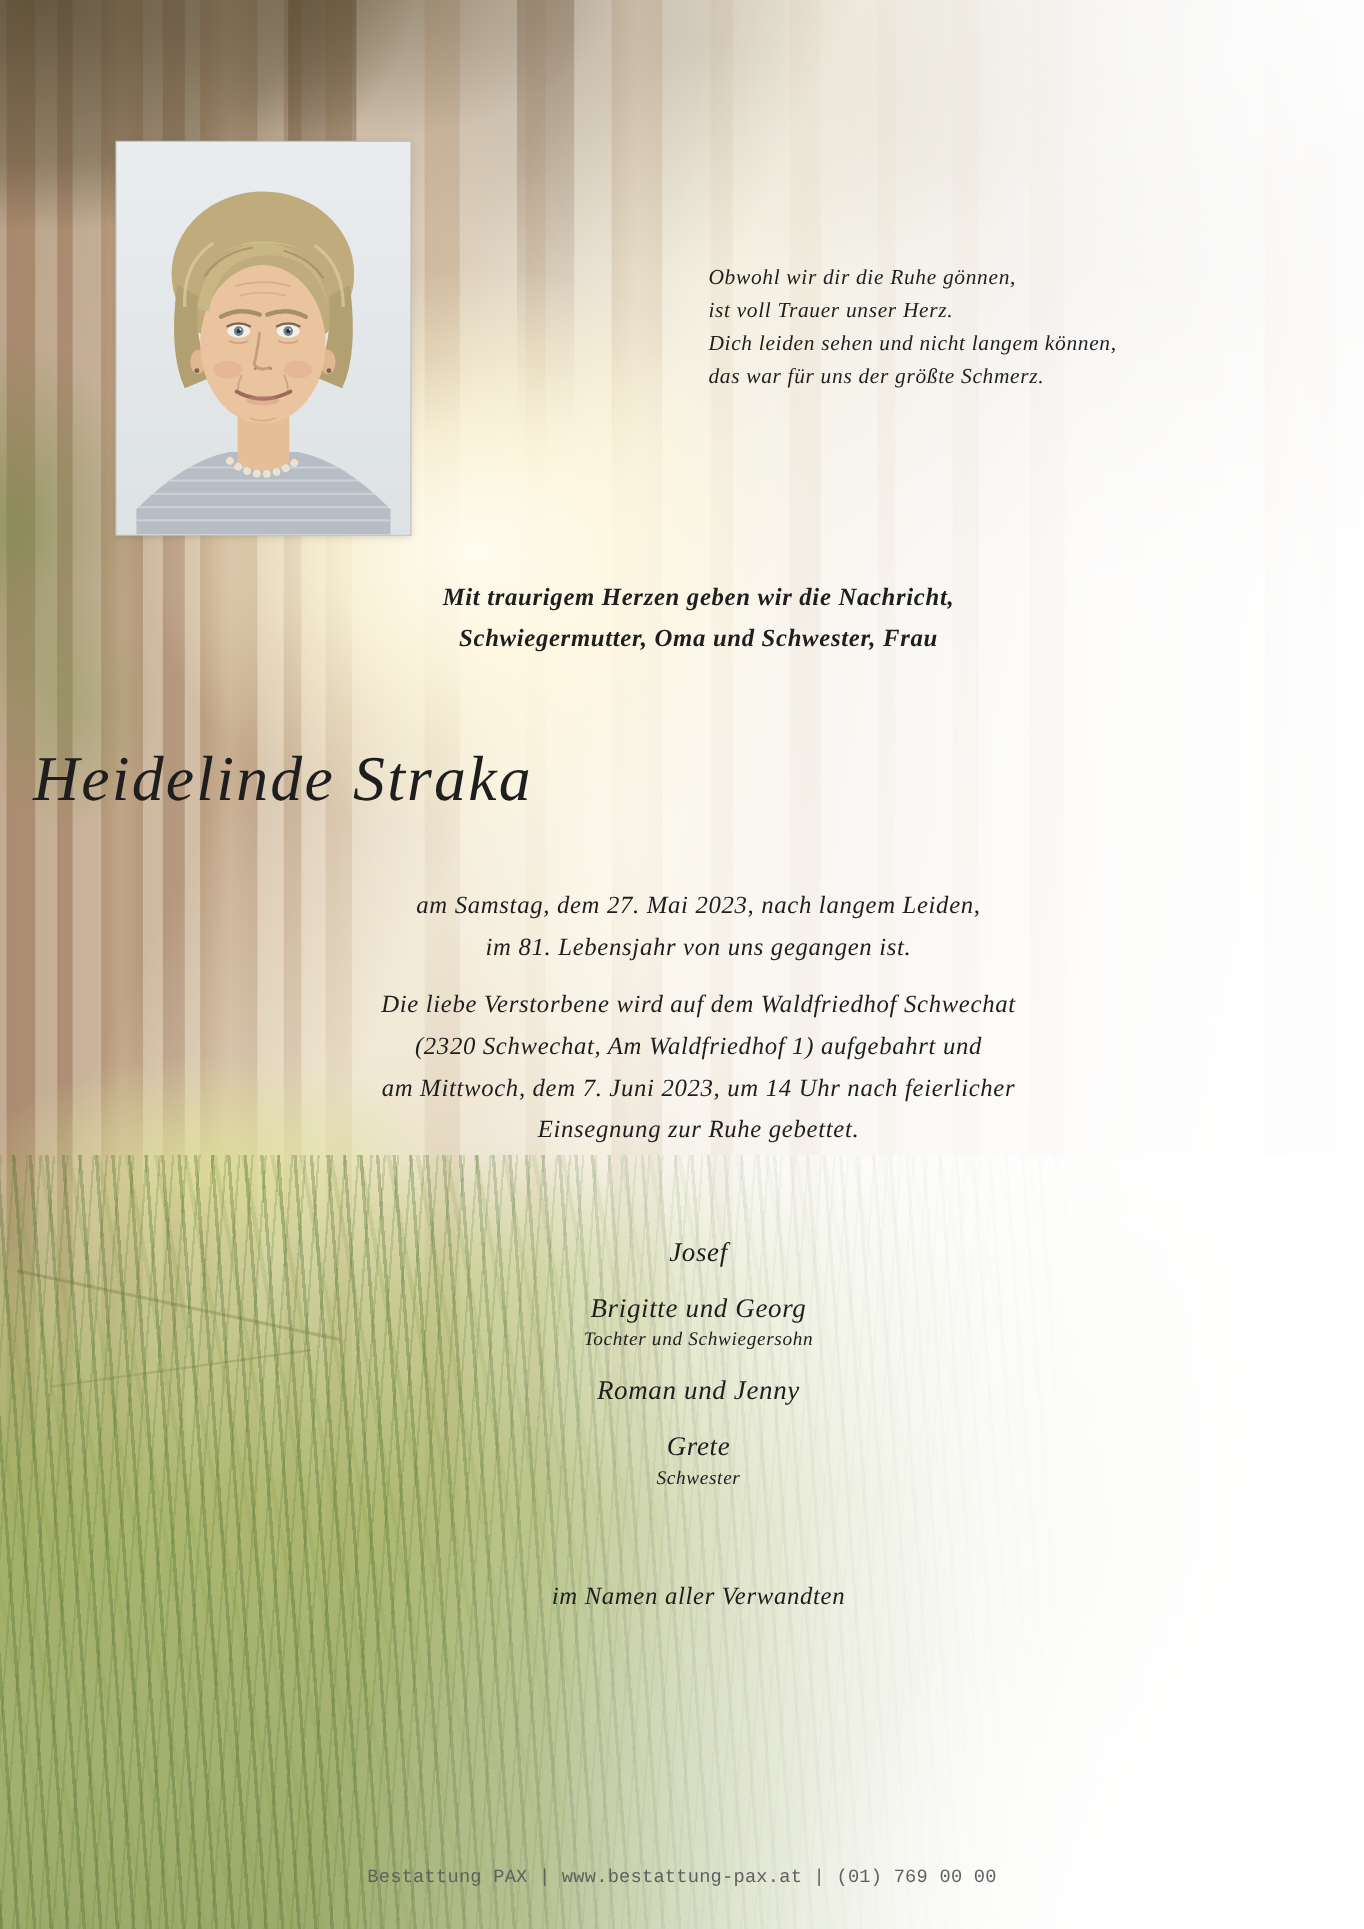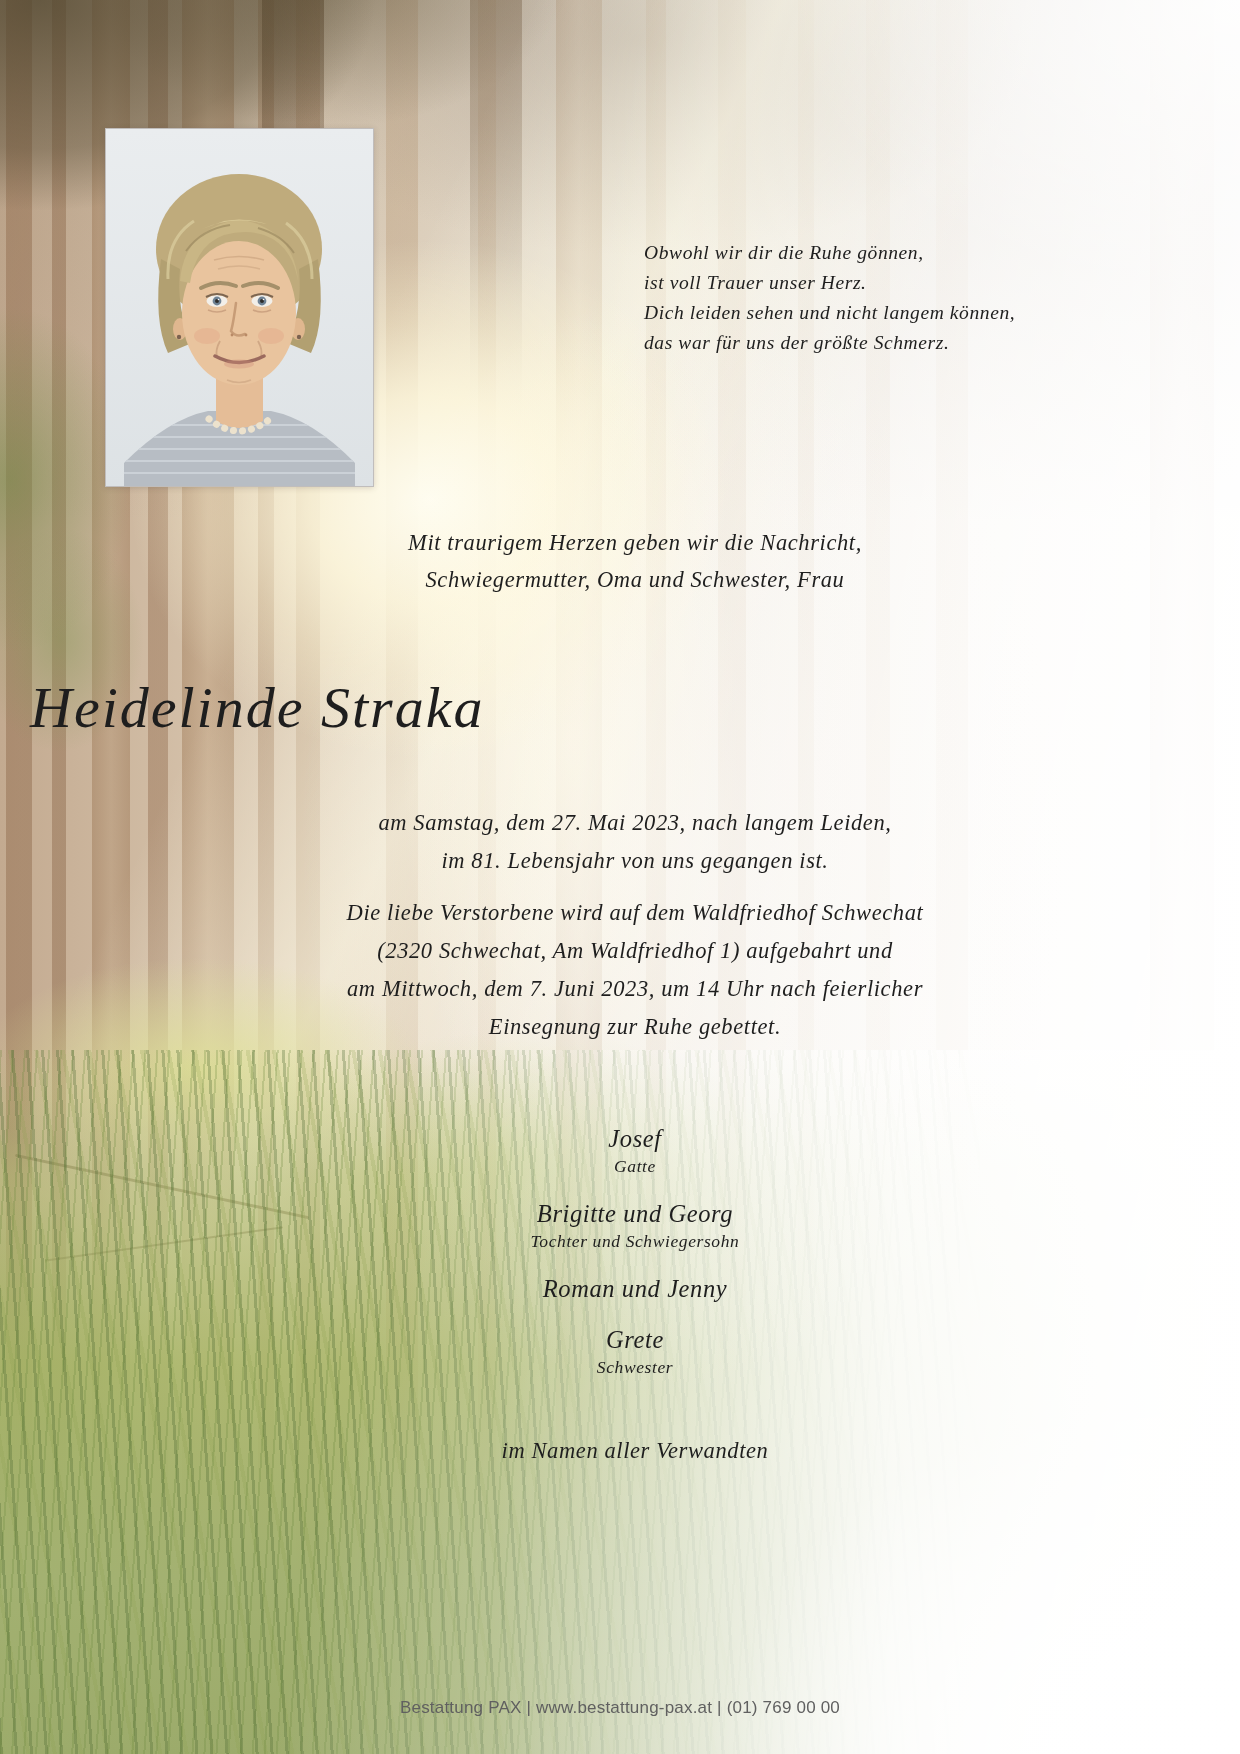--- a/index.html
+++ b/index.html
@@ -103,32 +103,32 @@
   
   .script{
     position:absolute;
     font-family:"Liberation Serif","DejaVu Serif",serif;
     font-style:italic;
     color:#1e1e1e;
     letter-spacing:.6px;
   }
   .poem{left:644px;top:238px;width:440px;text-align:left;font-size:19.5px;line-height:30px;}
   .block{left:30px;width:1210px;text-align:center;}
-  .intro{top:524px;font-size:22.5px;line-height:37px;}
+  .intro{top:524px;font-size:22.5px;line-height:37px;font-weight:bold;}
   .name{top:668px;font-size:58px;line-height:80px;letter-spacing:2px;left:30px;width:1210px;}
   .death{top:804px;font-size:22.5px;line-height:38px;}
   .funeral{top:894px;font-size:22.5px;line-height:38px;}
   .mourners{top:1124px;}
   .mourner{margin-bottom:21px;}
   .m-names{font-size:24.5px;line-height:30px;}
   .m-relation{font-size:17.5px;line-height:24px;}
   .closing{top:1436px;font-size:22.5px;line-height:30px;}
   .footer{
     position:absolute;left:0;top:1698px;width:1240px;text-align:center;
-    font-family:Liberation Sans, sans-serif;
+    font-family:Liberation Mono, monospace;
     font-size:17px;color:#606060;letter-spacing:.2px;
   }
 </style>
 </head>
 <body>
 
 <div class="page">
 
   <div class="bg bg-base"></div>
   <div class="bg bg-trunks"></div>
@@ -239,21 +239,20 @@
   <div class="script block funeral">
     <div>Die liebe Verstorbene wird auf dem Waldfriedhof Schwechat</div>
     <div>(2320 Schwechat, Am Waldfriedhof 1) aufgebahrt und</div>
     <div>am Mittwoch, dem 7. Juni 2023, um 14 Uhr nach feierlicher</div>
     <div>Einsegnung zur Ruhe gebettet.</div>
   </div>
 
   <div class="script block mourners">
     <div class="mourner">
       <div class="m-names">Josef</div>
-      <div class="m-relation">Gatte</div>
     </div>
     <div class="mourner">
       <div class="m-names">Brigitte und Georg</div>
       <div class="m-relation">Tochter und Schwiegersohn</div>
     </div>
     <div class="mourner">
       <div class="m-names">Roman und Jenny</div>
     </div>
     <div class="mourner">
       <div class="m-names">Grete</div>

